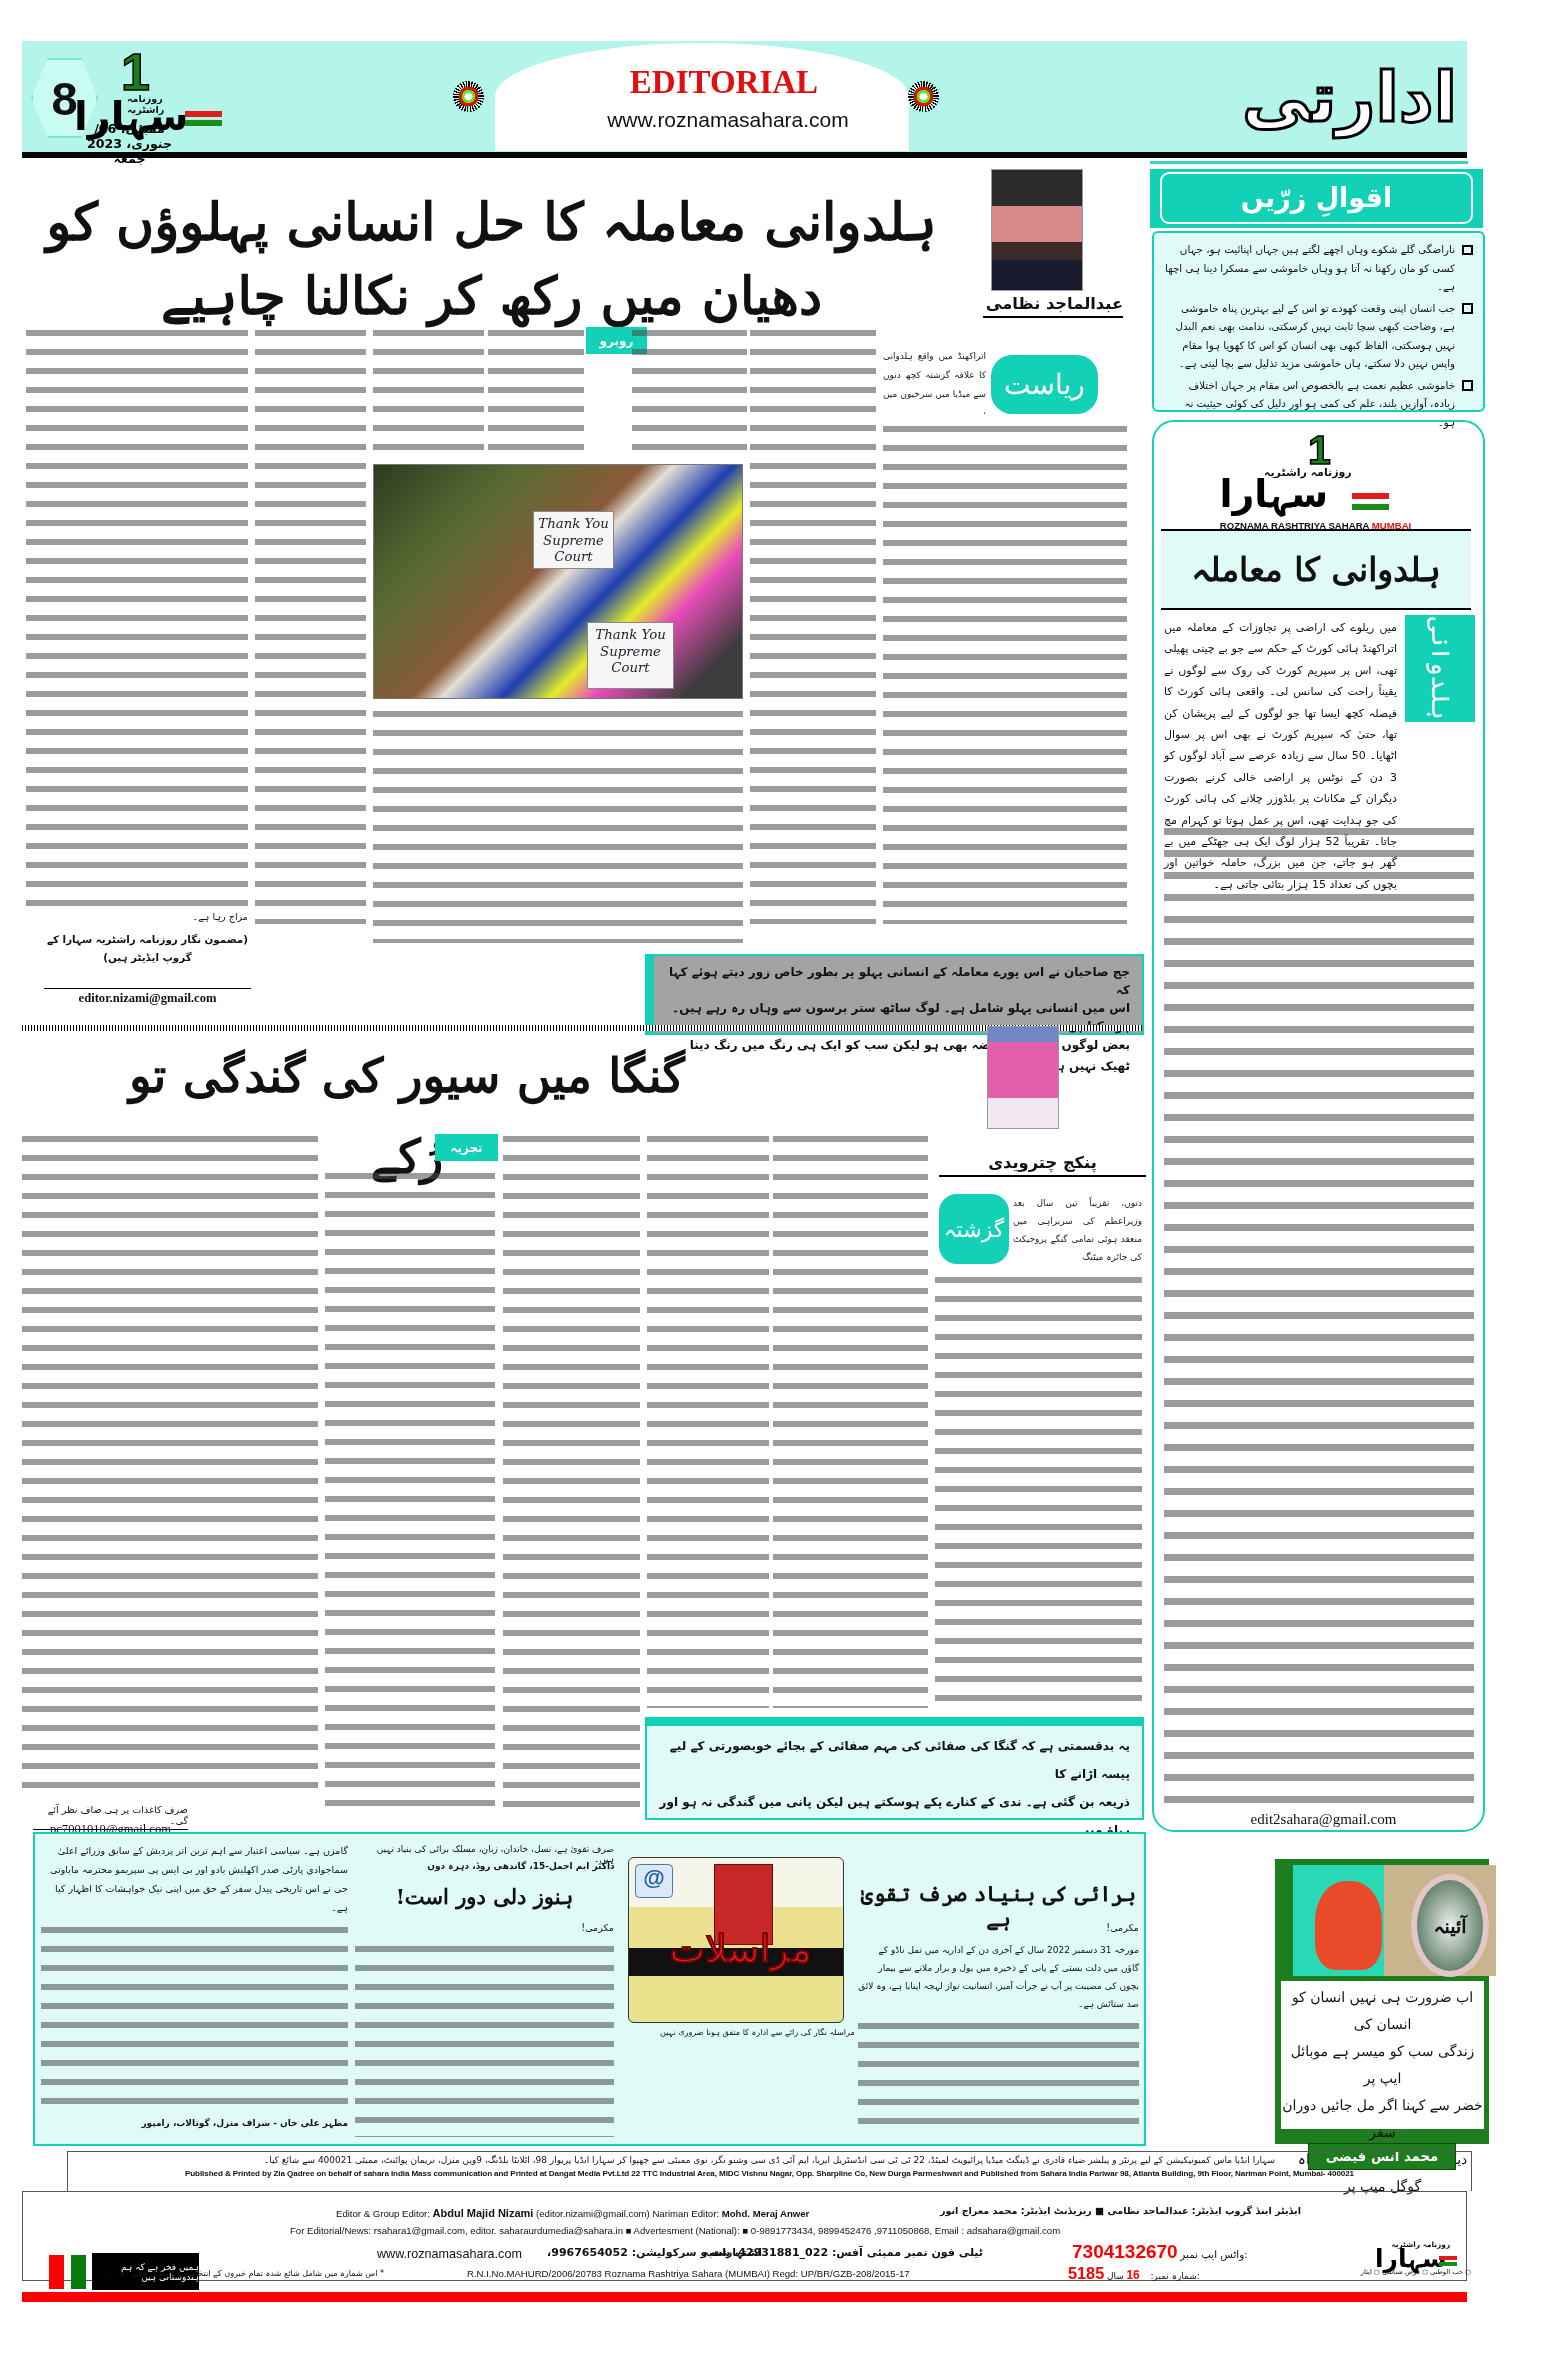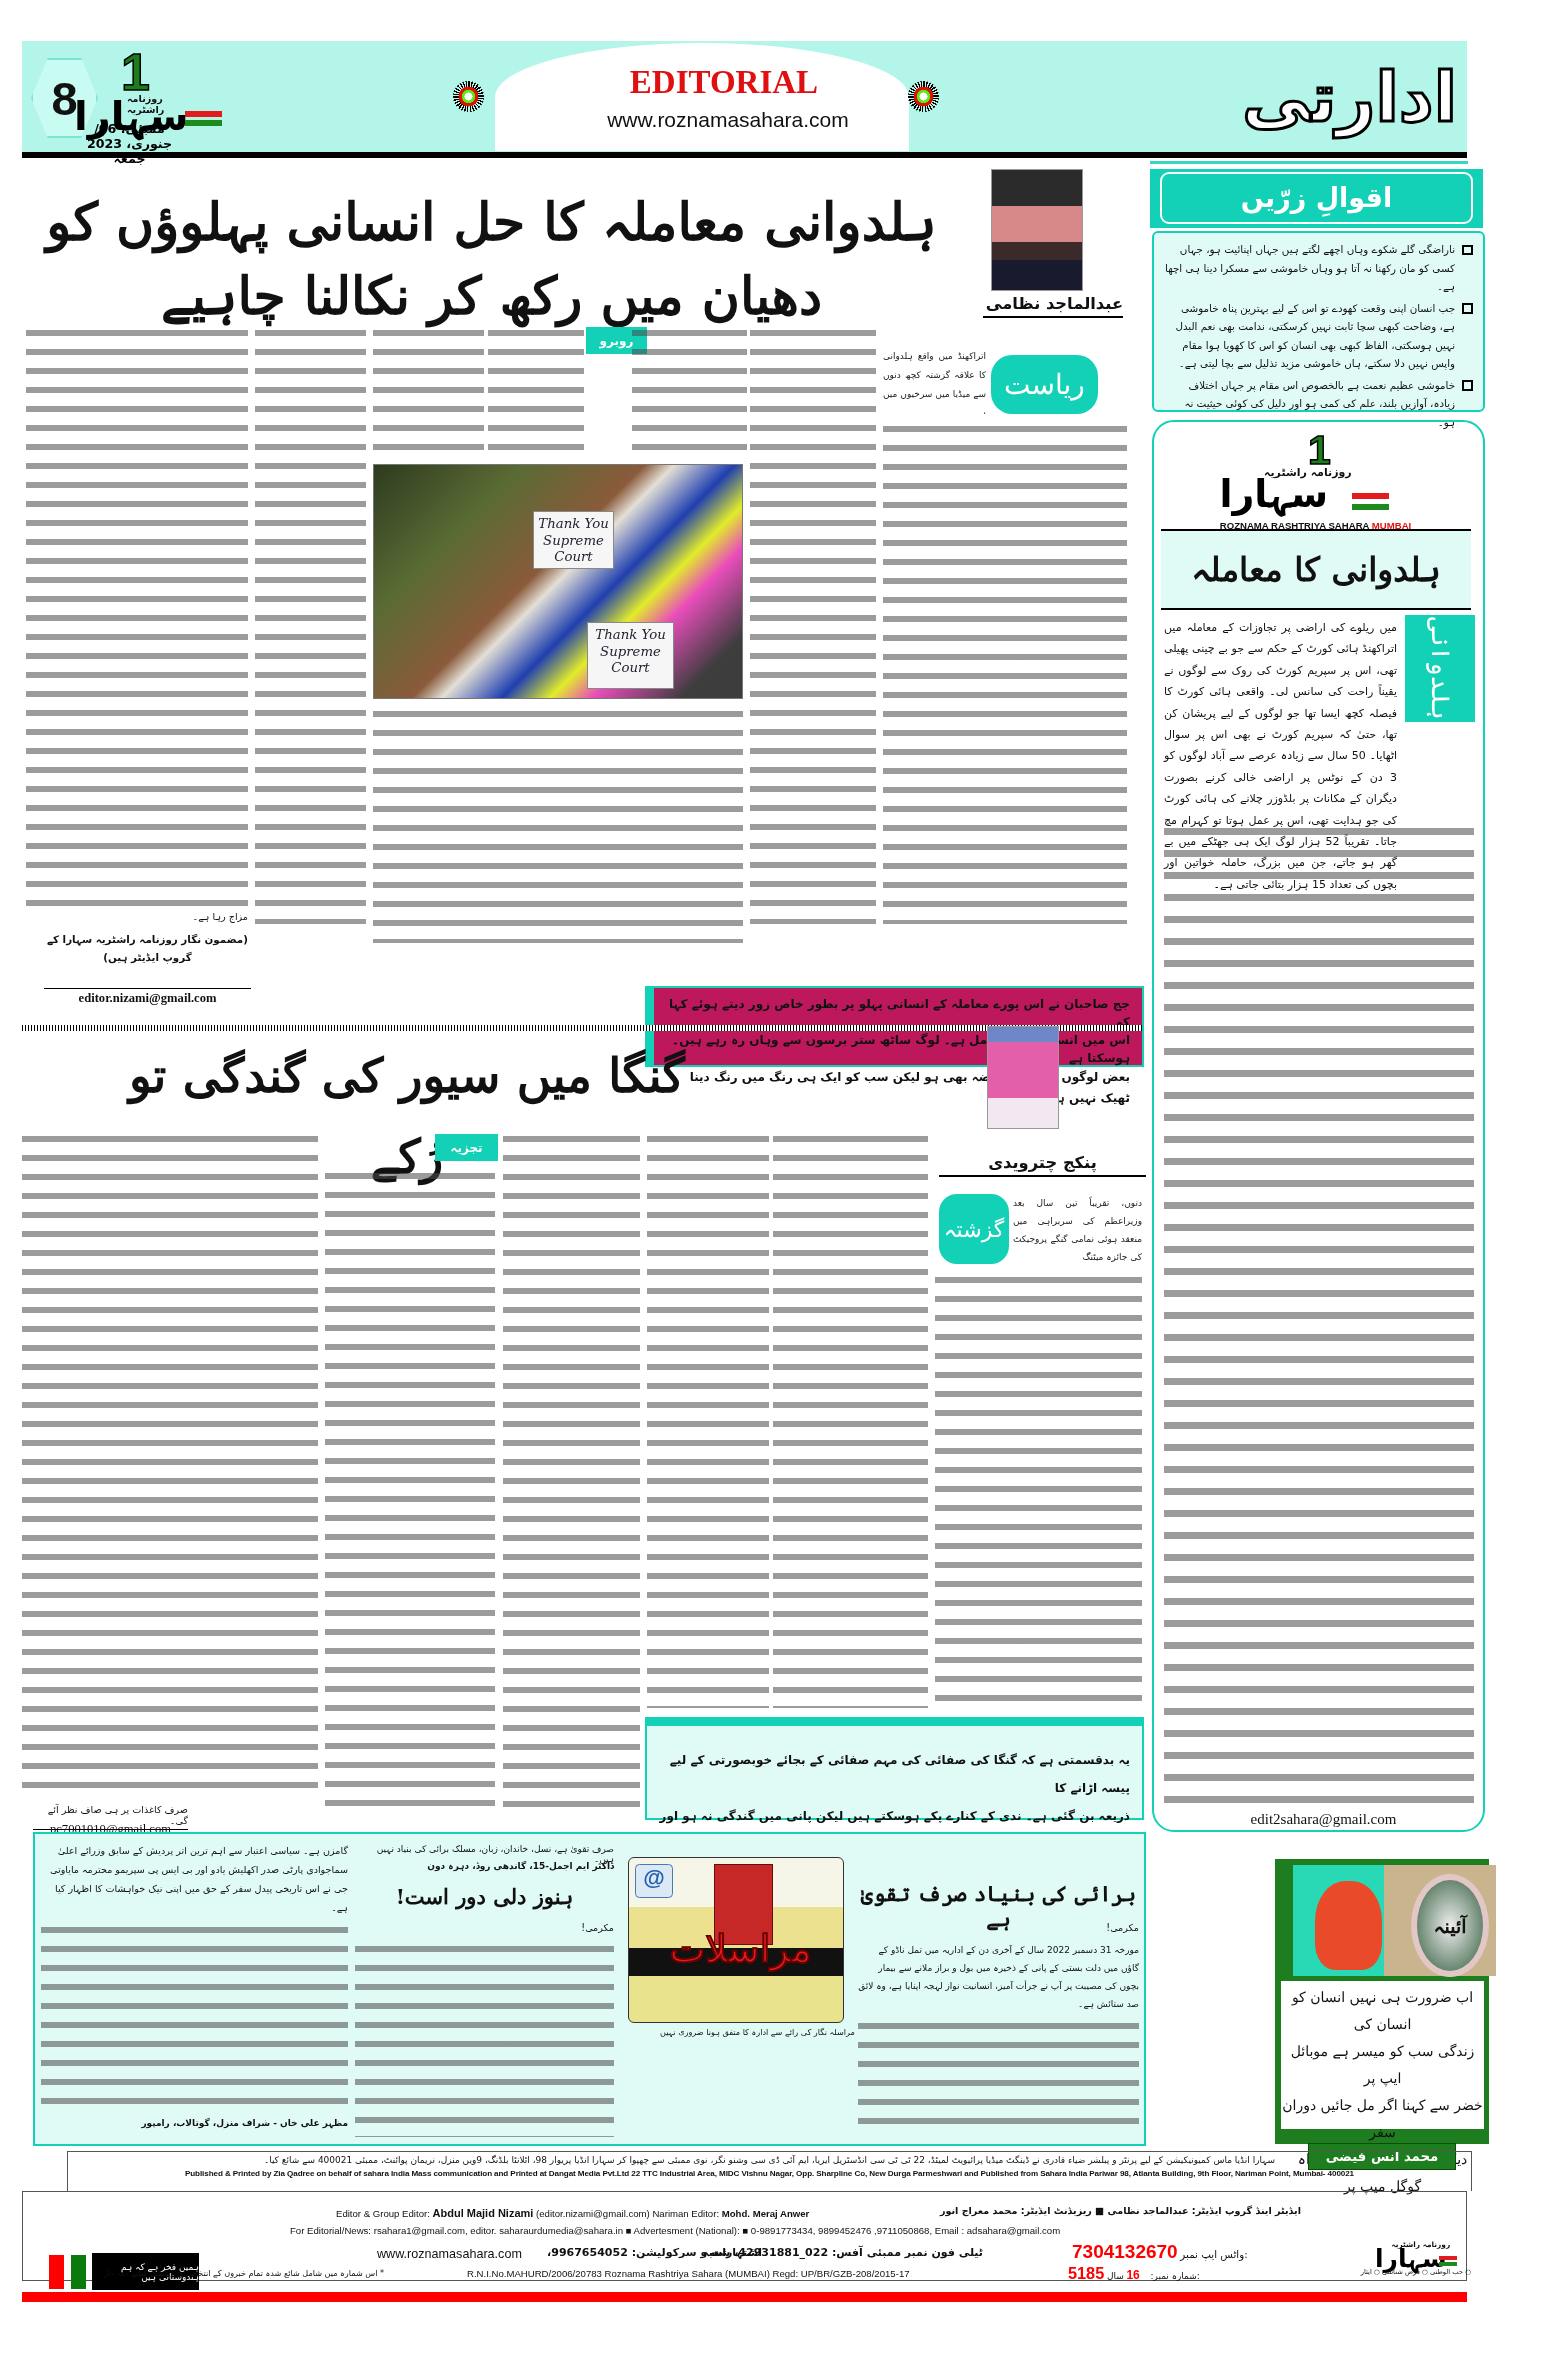--- a/index.html
+++ b/index.html
@@ -37,29 +37,29 @@
 
   
   .col { position: absolute; direction: rtl; text-align: justify; font: 9.2px/19px "DejaVu Sans", sans-serif; color: #222; overflow: hidden; }
   .col-lines { width: 100%; height: 100%;
       background: repeating-linear-gradient(180deg, transparent 0 5.2px, #4a4a4a 5.2px 11px, transparent 11px 19px); opacity: .55; }
 
   #photo-protest { left: 373px; top: 464px; width: 370px; height: 235px;
       background: linear-gradient(135deg,#2d3b1f 0%,#5a6b34 25%,#8a5a3b 45%,#e3dfd5 50%,#1f3fb0 60%,#e2ec2a 68%,#e94dbb 75%,#3d3d3d 90%); border:0.7px solid #777; }
   .placard { position:absolute; background:#f6f6f6; border:0.7px solid #888; font: italic 13.3px "DejaVu Serif", serif; color:#223; text-align:center; line-height: 16.3px; padding-top: 4.4px; }
 
-  #pullquote-1 { left: 645px; top: 986px; width: 499px; height: 81px; background: #be185d; border: 2.2px solid #12d1b6; border-left: 9px solid #12d1b6; padding: 7.4px 12px; direction: rtl; text-align: right; font: bold 15.5px/30px "DejaVu Sans", sans-serif; }
+  #pullquote-1 { left: 645px; top: 954px; width: 499px; height: 81px; background: #a3a3a3; border: 2.2px solid #12d1b6; border-left: 9px solid #12d1b6; padding: 7.4px 12px; direction: rtl; text-align: right; font: bold 15.5px/30px "DejaVu Sans", sans-serif; }
 
   #wavy-rule { left: 22px; top: 1025px; width: 1120px; height: 6px; background: repeating-linear-gradient(90deg,#000 0 1.5px,#fff 1.5px 3px); }
 
   #headline-2 { left: 89px; top: 1035px; width: 636px; font: bold 47px "DejaVu Serif", serif; direction: rtl; text-align:center; line-height: 81px; }
   #author2-photo { left: 987px; top: 1026px; width: 72px; height: 103px; background: linear-gradient(180deg,#6f86c9 0 15%, #e45faa 15% 70%, #f2e8f2 70%); border:0.7px solid #999; }
   #author2-name { left: 939px; top: 1153px; width: 207px; font: bold 16.3px "DejaVu Sans", sans-serif; direction: rtl; text-align:center; border-bottom: 2.2px solid #000; padding-bottom: 3px; }
 
-  #pullquote-2 { left: 645px; top: 1717px; width: 499px; height: 103px; background: #e0fbf6; border: 2.2px solid #12d1b6; border-top: 9px solid #12d1b6; padding: 20px 12px; direction: rtl; text-align: right; font: bold 15.5px/30px "DejaVu Sans", sans-serif; }
+  #pullquote-2 { left: 645px; top: 1717px; width: 499px; height: 103px; background: #e0fbf6; border: 2.2px solid #12d1b6; border-top: 9px solid #12d1b6; padding: 6px 12px; direction: rtl; text-align: right; font: bold 15.5px/30px "DejaVu Sans", sans-serif; }
 
   .email { font: bold 12.6px "Liberation Serif", serif; text-align: center; }
 
   
   #aqwal-header { left: 1150px; top: 169px; width: 333px; height: 59px; background: #12d1b6; }
   #aqwal-header-inner { position:absolute; left: 10.3px; top: 3px; right: 10.3px; bottom: 4.4px; border: 2.2px solid #fff; border-radius: 9px; display:flex; align-items:center; justify-content:center; color:#fff; font: bold 27px "DejaVu Sans", sans-serif; }
   #aqwal-box { left: 1152px; top: 231px; width: 333px; height: 181px; background: #e0fbf6; border: 2.2px solid #12d1b6; border-radius: 6px; padding: 7.4px 10.3px; direction: rtl; }
   .aqwal-item { display:flex; gap:7.4px; font: 10.3px/18.5px "DejaVu Sans", sans-serif; margin-bottom: 3px; }
   .aqwal-bullet { flex: 0 0 10.3px; height: 10.3px; border: 2.2px solid #000; margin-top: 4.4px; }
 

